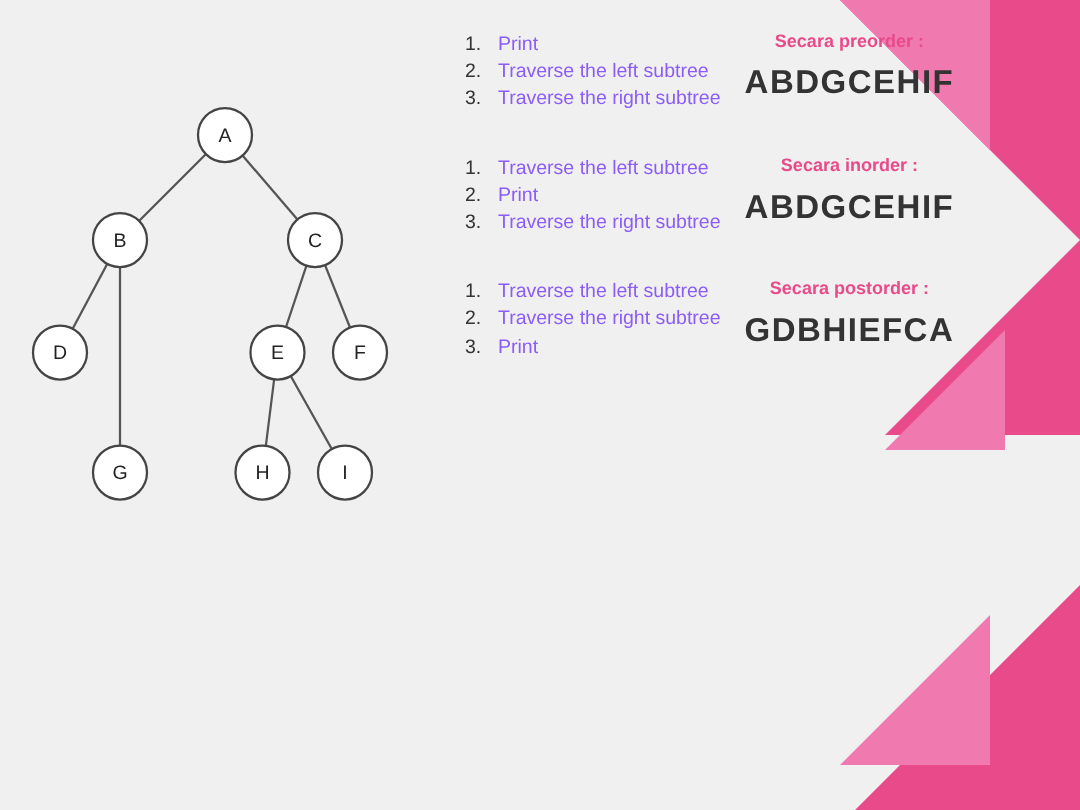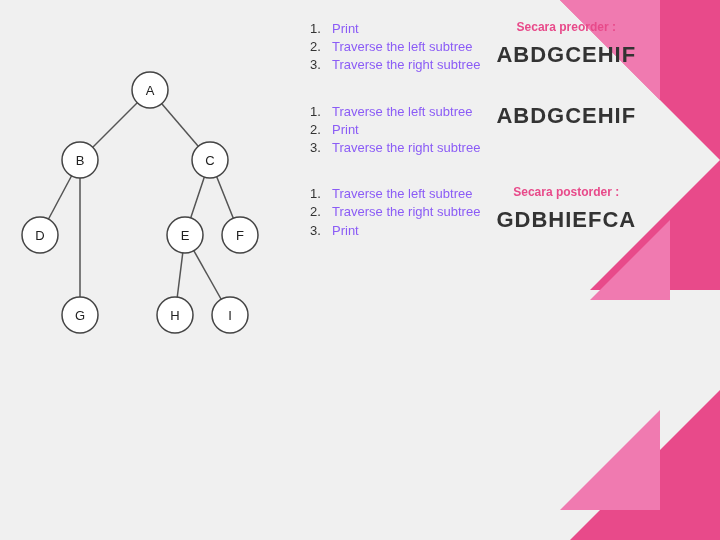--- a/index.html
+++ b/index.html
@@ -268,20 +268,21 @@
           <div class="step-row">
             <span class="step-num">2.</span>
             <span class="step-text">Print</span>
           </div>
           <div class="step-row">
             <span class="step-num">3.</span>
             <span class="step-text">Traverse the right subtree</span>
           </div>
         </div>
         <div class="col-label">
+          <span class="label-heading">Secara inorder :</span>
           <span class="result-text">ABDGCEHIF</span>
         </div>
       </div>
     </div>
 
     <div class="section-block">
       <div class="columns-layout">
         <div class="col-steps">
           <div class="step-row">
             <span class="step-num">1.</span>

